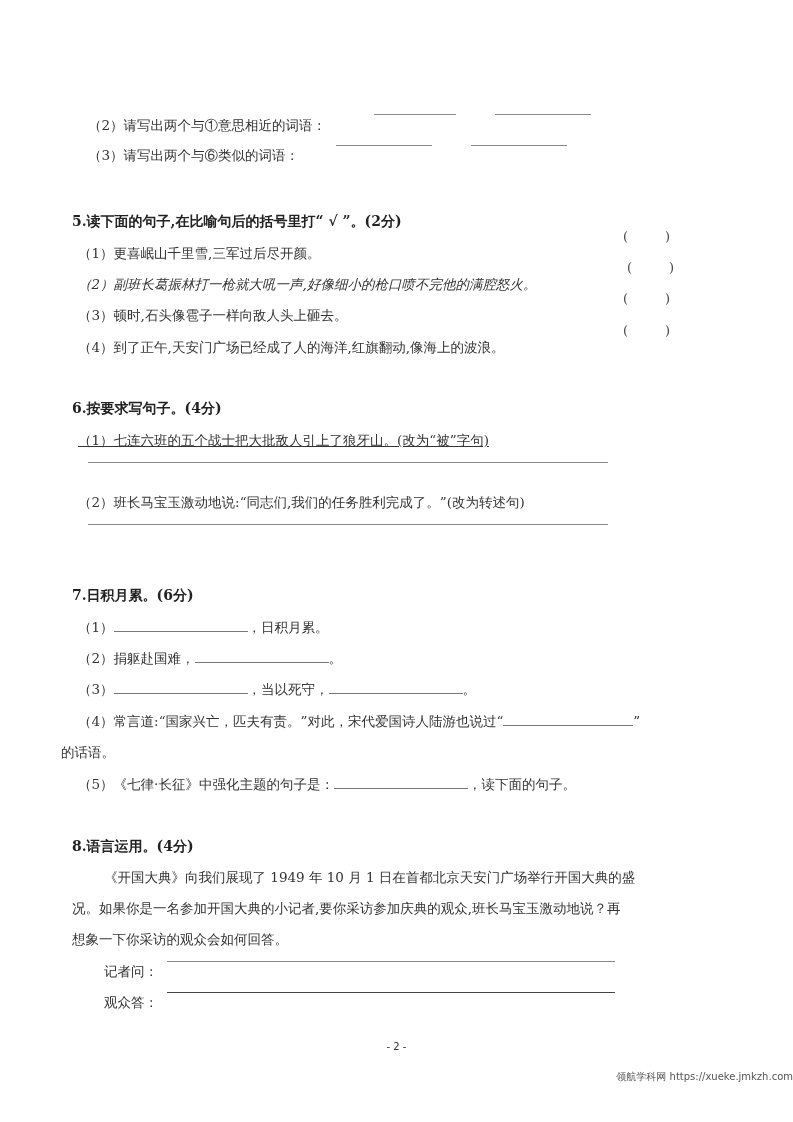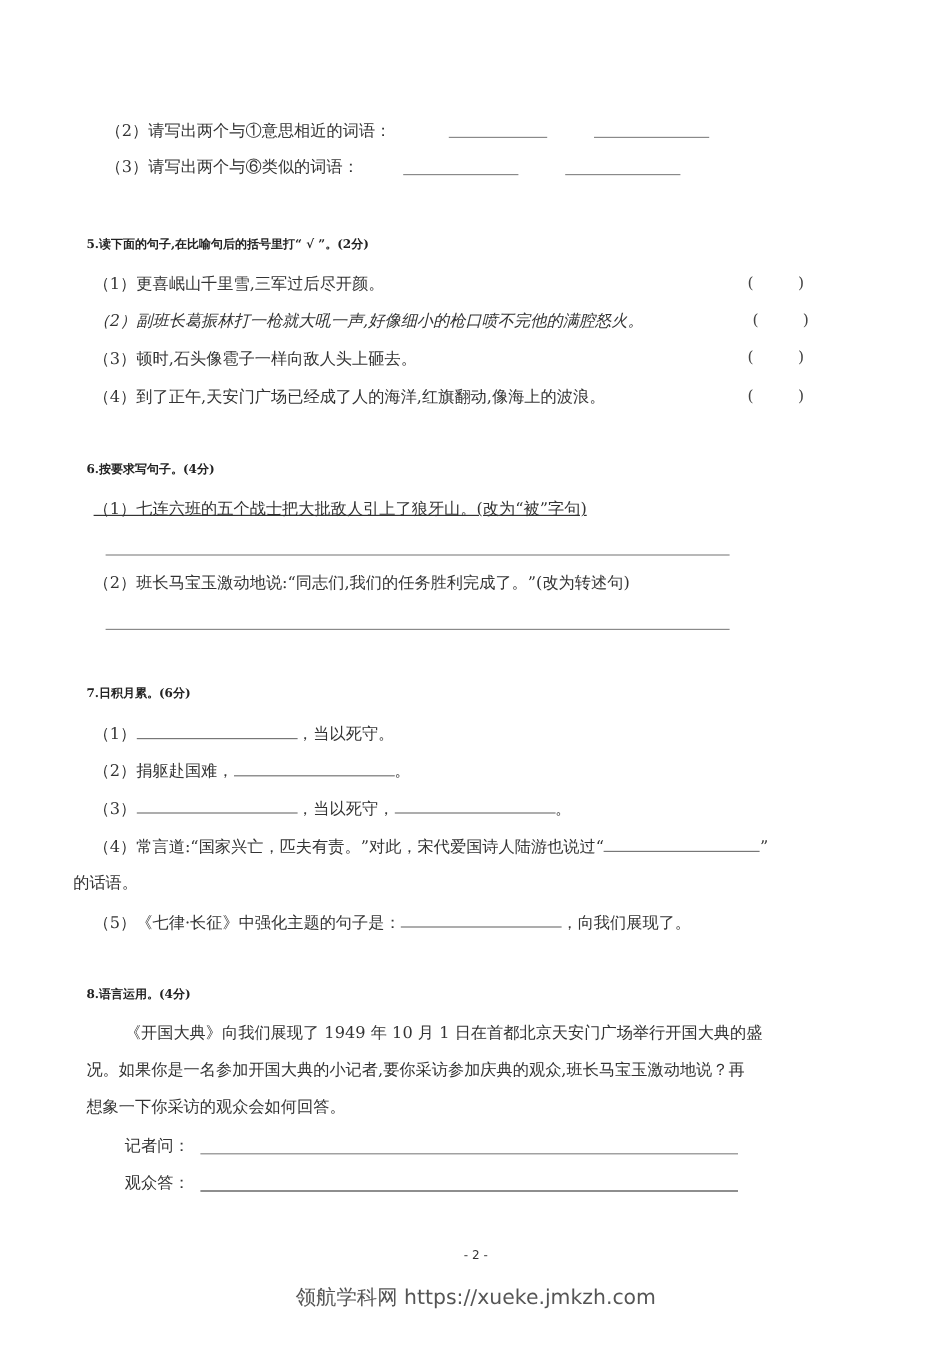--- a/index.html
+++ b/index.html
@@ -9,23 +9,23 @@
     }
     body {
       width: 793px;
       height: 1122px;
       position: relative;
       overflow: hidden;
       font-family: "DejaVu Serif", "Liberation Serif", serif;
       color: #333333;
       font-size: 13.5px;
     }
-    .abs { position: absolute; white-space: nowrap; }
+    .abs { position: absolute; white-space: nowrap; margin-top: 16px; }
     .line { line-height: 20px; }
-    .heading { font-weight: bold; color: #222222; font-size: 10px; }
+    .heading { font-weight: bold; color: #222222; font-size: 14px; }
     .blank {
       display: inline-block;
       border-bottom: 1px solid #777777;
       height: 14px;
       vertical-align: baseline;
     }
     .rule {
       position: absolute;
       height: 0;
       border-top: 1px solid #8a8a8a;
@@ -43,23 +43,23 @@
       text-align: center;
       font-family: "DejaVu Sans", sans-serif;
       font-size: 10px;
       color: #333;
     }
     .watermark {
       position: absolute;
       top: 1070px;
       left: 0;
       width: 793px;
-      text-align: center;
+      text-align: right;
       font-family: "DejaVu Sans", sans-serif;
-      font-size: 17px;
+      font-size: 10px;
       color: #555555;
     }
   </style>
 </head>
 <body>
 
 <div>
   <div class="abs line" style="left:88px; top:99px;">
     <span>（2）请写出两个与①意思相近的词语：</span>
   </div>
@@ -98,38 +98,38 @@
   <div class="abs line" style="left:78px; top:414px;text-decoration:underline;">（1）七连六班的五个战士把大批敌人引上了狼牙山。(改为“被”字句)</div>
   <div class="rule" style="left:88px; top:462px; width:520px;"></div>
   <div class="abs line" style="left:78px; top:476px;">（2）班长马宝玉激动地说:“同志们,我们的任务胜利完成了。”(改为转述句)</div>
   <div class="rule" style="left:88px; top:524px; width:520px;"></div>
 </div>
 
 <div>
   <div class="abs line heading" style="left:72px; top:569px;">7.日积月累。(6分)</div>
 
   <div class="abs line" style="left:78px; top:601px;">
-    <span>（1）</span><span class="blank" style="width:134px;"></span><span>，当以死守。</span>
+    <span>（1）</span><span class="blank" style="width:134px;"></span><span>，日积月累。</span>
   </div>
 
   <div class="abs line" style="left:78px; top:632px;">
     <span>（2）捐躯赴国难，</span><span class="blank" style="width:134px;"></span><span>。</span>
   </div>
 
   <div class="abs line" style="left:78px; top:663px;">
     <span>（3）</span><span class="blank" style="width:134px;"></span><span>，当以死守，</span><span class="blank" style="width:134px;"></span><span>。</span>
   </div>
 
   <div class="abs line" style="left:78px; top:695px;">
     <span>（4）常言道:“国家兴亡，匹夫有责。”对此，宋代爱国诗人陆游也说过“</span><span class="blank" style="width:130px;"></span><span>”</span>
   </div>
   <div class="abs line" style="left:61px; top:726px;">的话语。</div>
 
   <div class="abs line" style="left:78px; top:758px;">
-    <span>（5）《七律·长征》中强化主题的句子是：</span><span class="blank" style="width:134px;"></span><span>，向我们展现了。</span>
+    <span>（5）《七律·长征》中强化主题的句子是：</span><span class="blank" style="width:134px;"></span><span>，读下面的句子。</span>
   </div>
 </div>
 
 <div>
   <div class="abs line heading" style="left:72px; top:820px;">8.语言运用。(4分)</div>
   <div class="abs line" style="left:104px; top:851px;">《开国大典》向我们展现了 1949 年 10 月 1 日在首都北京天安门广场举行开国大典的盛</div>
   <div class="abs line" style="left:72px; top:882px;">况。如果你是一名参加开国大典的小记者,要你采访参加庆典的观众,班长马宝玉激动地说？再</div>
   <div class="abs line" style="left:72px; top:913px;">想象一下你采访的观众会如何回答。</div>
 
   <div class="abs line" style="left:104px; top:945px;">记者问：</div>

